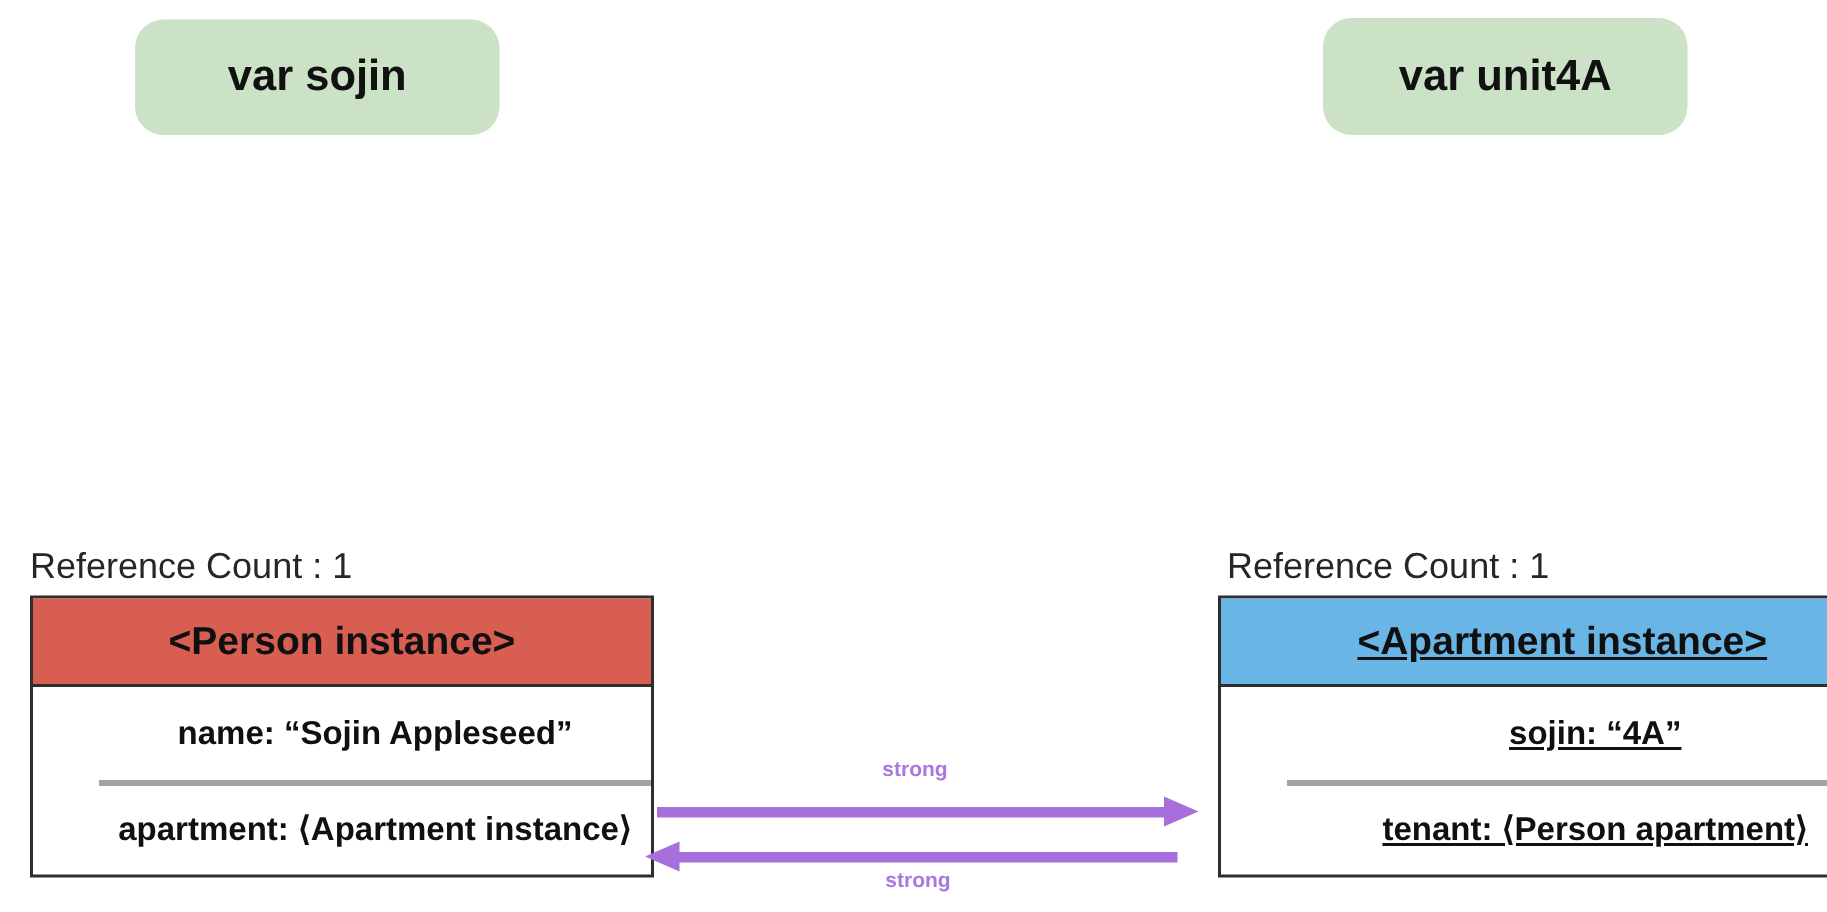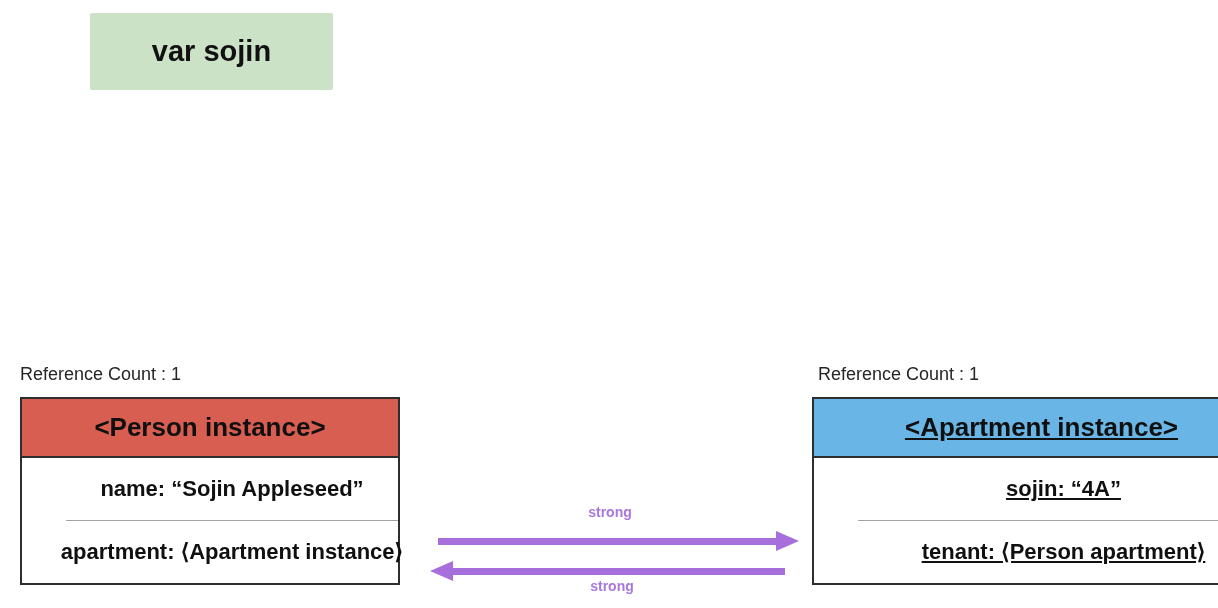--- a/index.html
+++ b/index.html
@@ -10,52 +10,52 @@
     background: #ffffff;
     overflow: hidden;
     font-family: "Liberation Sans", sans-serif;
     color: #111111;
   }
 
   
   .var-box {
     position: absolute;
     background: var(--green, #cbe2c7);
-    border-radius: 2px;
+    border-radius: 19px;
     display: flex;
     align-items: center;
     justify-content: center;
     font-size: 29px;
     font-weight: bold;
     color: #111111;
   }
   #var-left  { left: 90px;  top: 13px; width: 243px; height: 77px; }
   #var-right { left: 882px; top: 12px; width: 243px; height: 78px; }
 
   
   .ref-label {
     position: absolute;
-    font-size: 18px;
+    font-size: 24px;
     font-weight: 400;
     color: #262626;
     white-space: nowrap;
   }
   #ref-left  { left: 20px;  top: 364px; }
   #ref-right { left: 818px; top: 364px; }
 
   
   .instance-table {
     position: absolute;
     top: 397px;
     height: 188px;
     box-sizing: border-box;
     border: 2px solid #2e2e2e;
     background: #ffffff;
   }
-  #table-person    { left: 20px;  width: 380px; }
+  #table-person    { left: 20px;  width: 416px; }
   #table-apartment { left: 812px; width: 459px; text-decoration: underline; }
 
   .table-header {
     height: 59px;
     box-sizing: border-box;
     border-bottom: 2px solid #2e2e2e;
     display: flex;
     align-items: center;
     justify-content: center;
     font-size: 26px;
@@ -70,21 +70,21 @@
     box-sizing: border-box;
     display: flex;
     align-items: center;
     justify-content: center;
     font-size: 22px;
     font-weight: 600;
     color: #101010;
     white-space: nowrap;
     margin-left: 44px;
   }
-  .table-row + .table-row { border-top: 1px solid #a3a3a3; }
+  .table-row + .table-row { border-top: 4px solid #a3a3a3; }
 
   
   .arrow-line {
     position: absolute;
     height: 7px;
     background: var(--purple, #a76fdc);
   }
   #arrow-top-line    { left: 438px; top: 538px; width: 339px; }
   #arrow-bottom-line { left: 452px; top: 568px; width: 333px; }
 
@@ -116,20 +116,23 @@
 </style>
 </head>
 <body>
 
 <div class="stage">
 
   <div class="var-box" id="var-left">
     <span>var sojin</span>
   </div>
 
+  <div class="var-box" id="var-right">
+    <span>var unit4A</span>
+  </div>
 
   <div class="ref-label" id="ref-left">Reference Count : 1</div>
 
   <div class="instance-table" id="table-person">
     <div class="table-header red">&lt;Person instance&gt;</div>
     <div class="table-row">name: “Sojin Appleseed”</div>
     <div class="table-row">apartment: ⟨Apartment instance⟩</div>
   </div>
 
   <div class="ref-label" id="ref-right">Reference Count : 1</div>

